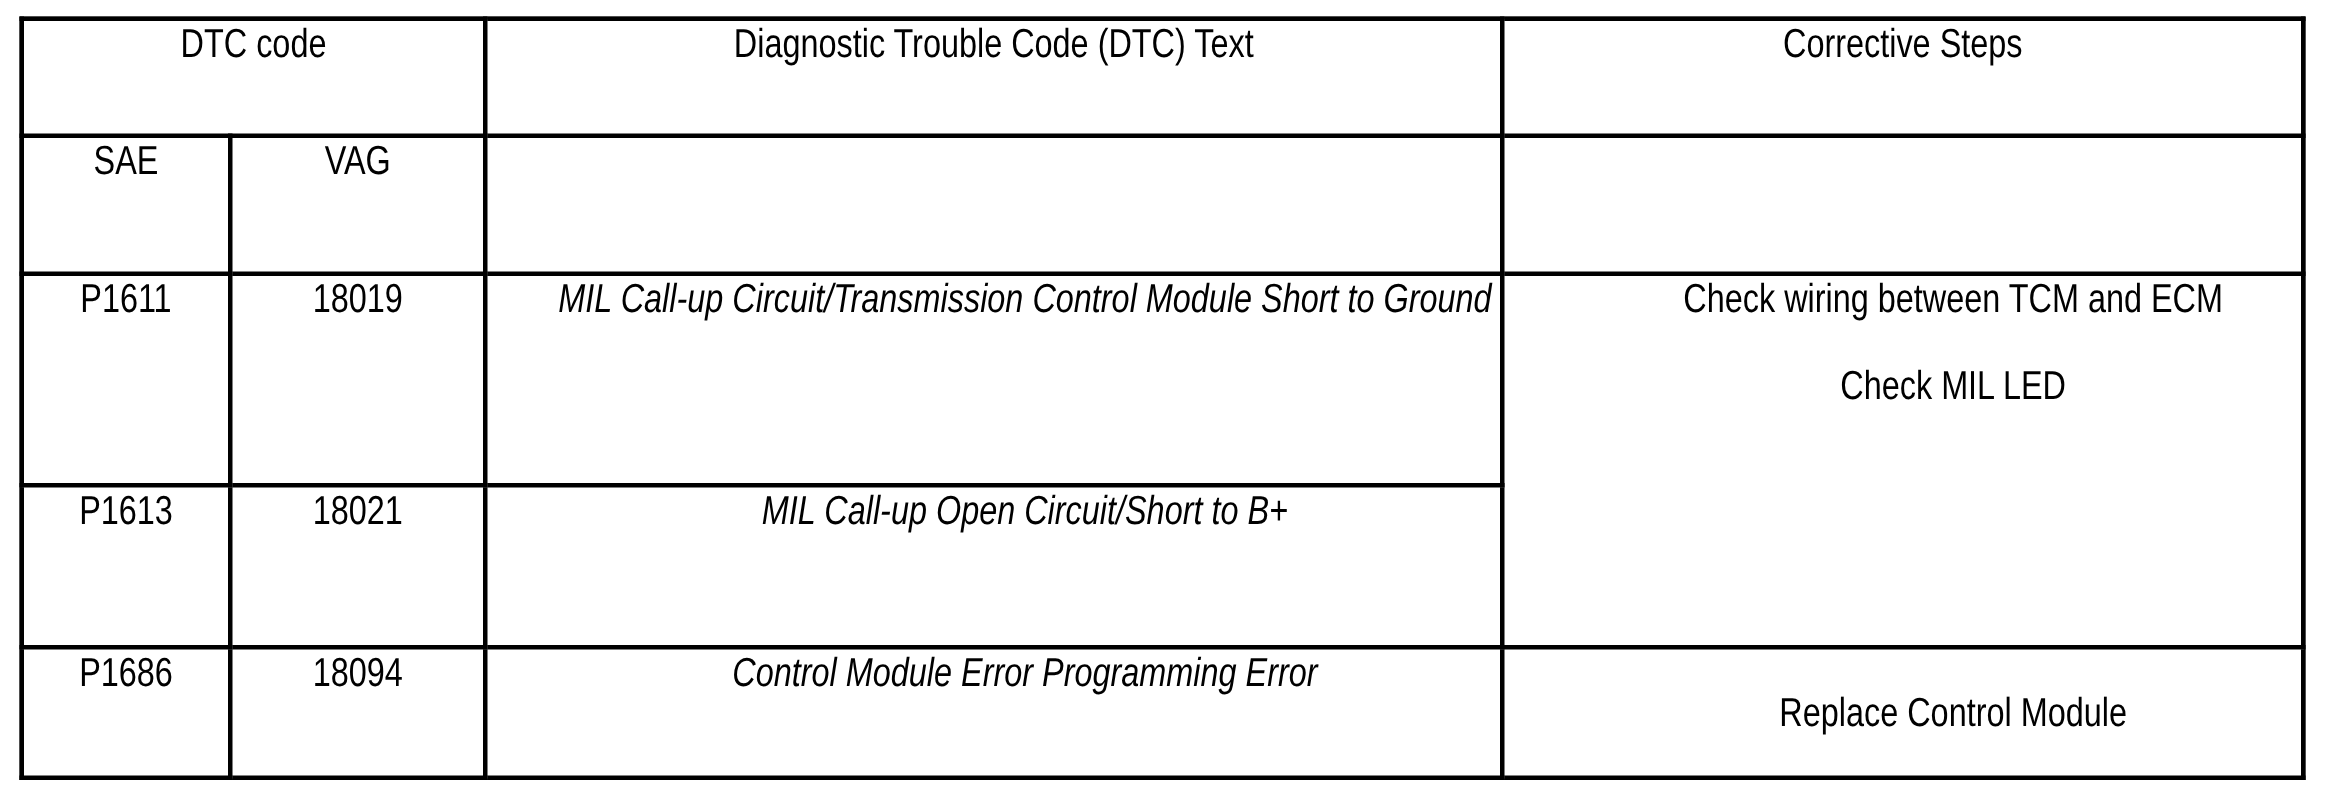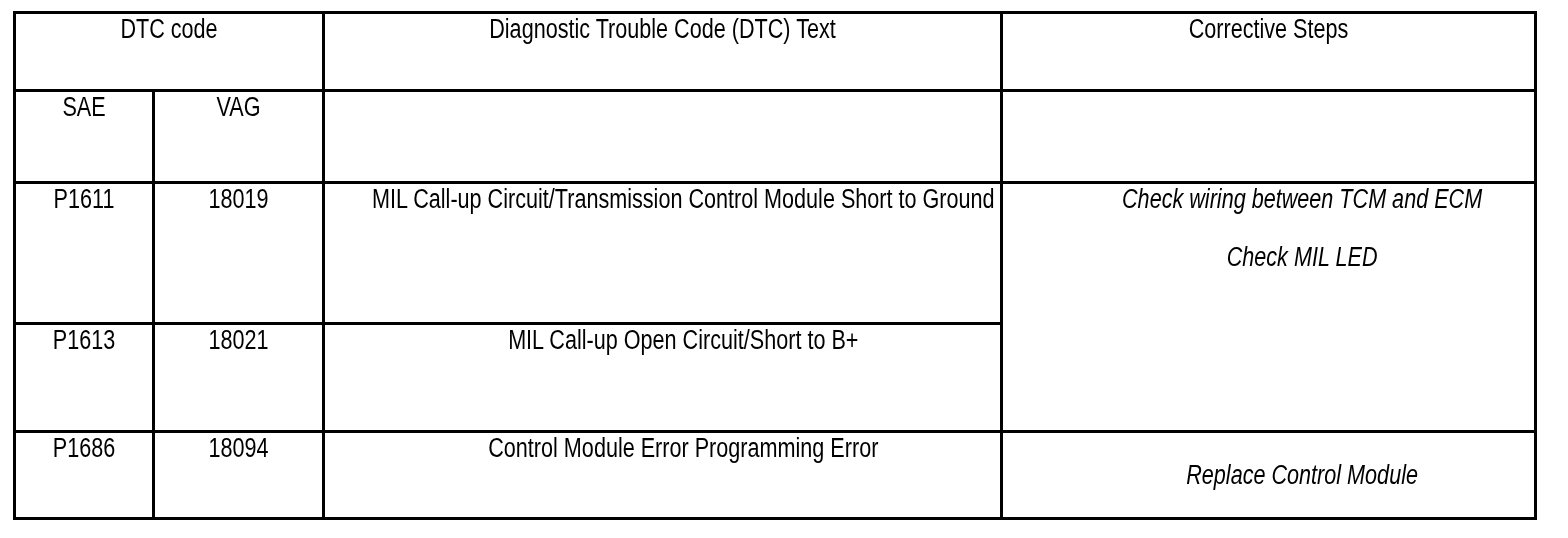--- a/index.html
+++ b/index.html
@@ -64,28 +64,28 @@
   .code {
     font-weight: bold;
     font-size: 26px;
     vertical-align: middle;
   }
   .dtctext {
     text-align: left;
     vertical-align: middle;
     font-size: 25px;
     line-height: 1.42;
+    font-style: italic;
   }
   .dtctext .cellwrap { padding-left: 26px; padding-right: 10px; }
   .corrective {
     text-align: center;
     vertical-align: top;
     font-size: 25px;
     line-height: 1.35;
-    font-style: italic;
   }
   .corrective .cellwrap { padding-left: 42px; padding-right: 42px; }
   .corrective .line-gap { display: block; height: 28px; }
 
   .row-h1 { height: 78px; }
   .row-h2 { height: 92px; }
   .row-d1 { height: 141px; }
   .row-d2 { height: 108px; padding-left: 40px; }
   .row-d3 { height: 87px; }
 

